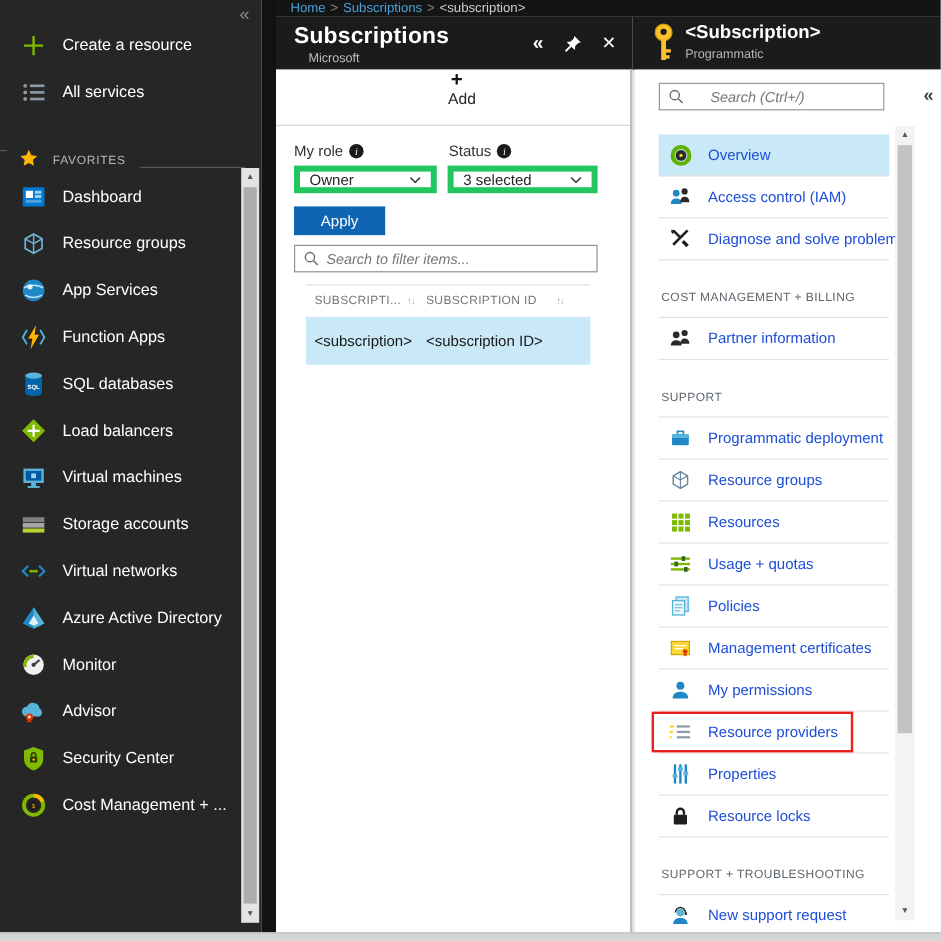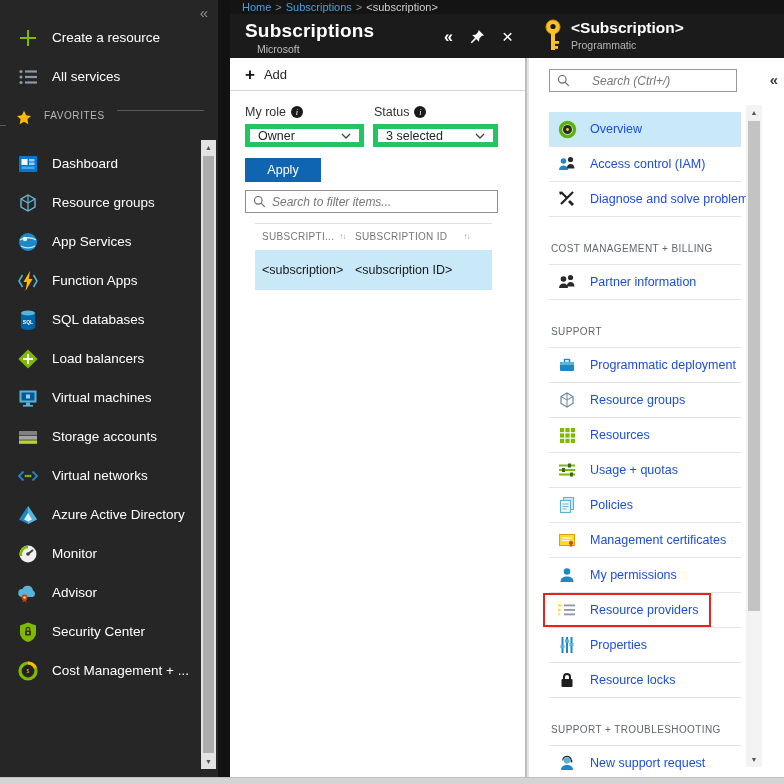--- a/index.html
+++ b/index.html
@@ -7,21 +7,21 @@
   body { font-family:"Liberation Sans", sans-serif; background:#e6e6e6; position:relative; }
   svg { display:block; }
 
   
   .sidebar { position:absolute; left:0; top:0; width:218px; height:777px; background:#262626; }
   .sb-collapse { position:absolute; top:4px; right:10px; color:#8f8f8f; font-size:15px; cursor:pointer; }
   .sb-collapse::before { content:"\00AB"; }
   .side-top { padding-top:18px; }
   .side-item { display:flex; align-items:center; height:39px; padding-left:16px; color:#ffffff; font-size:13.5px; cursor:pointer; }
   .side-item .ic { width:24px; height:24px; margin-right:12px; flex:0 0 24px; display:flex; align-items:center; justify-content:center; }
-  .fav-row { display:flex; align-items:flex-start; height:30px; margin-top:14px; margin-bottom:4px; position:relative; padding-left:16px; }
+  .fav-row { display:flex; align-items:flex-end; height:30px; margin-top:14px; margin-bottom:4px; position:relative; padding-left:16px; }
   .fav-row .line-l { width:6px; height:1px; background:#5a5a5a; position:absolute; left:0; top:15px; }
   .fav-row .line-r { flex:1; height:1px; background:#5a5a5a; margin:0 14px 0 12px; }
   .fav-label { color:#b7b7b7; font-size:10px; letter-spacing:0.6px; margin-left:12px; }
   .side-list { }
   
   .sb-scroll { position:absolute; right:2px; top:140px; bottom:8px; width:15px; background:#e3e3e3; display:flex; flex-direction:column; align-items:center; }
   .scroll-up::before { content:"\25B2"; font-size:7px; color:#555; }
   .scroll-dn::before { content:"\25BC"; font-size:7px; color:#555; }
   .sb-scroll .btn, .rp-scroll .btn { height:15px; display:flex; align-items:center; justify-content:center; width:100%; cursor:pointer; }
   .sb-thumb { width:11px; background:#adadad; flex:1; margin:1px 0; cursor:grab; }
@@ -38,21 +38,21 @@
   
   .mid-header { position:absolute; left:230px; top:14px; width:297px; height:44px; background:#1b1b1b; padding:6px 0 0 15px; }
   .mid-title { color:#ffffff; font-size:19px; font-weight:600; letter-spacing:0.2px; }
   .mid-sub { color:#bdbdbd; font-size:10.5px; margin-top:1px;padding-left:12px; }
   .hdr-icons { position:absolute; right:14px; top:13px; display:flex; gap:17px; align-items:center; }
   .hi { color:#fff; font-size:16px; cursor:pointer; line-height:1; }
   .hi-collapse::before { content:"\00AB"; font-weight:bold; }
   .hi-close::before { content:"\00D7"; font-size:19px; }
 
   .mid-panel { position:absolute; left:230px; top:58px; width:297px; height:719px; background:#ffffff; border-right:2px solid #bcbcbc; }
-  .add-row { height:33px; display:flex; align-items:center; padding-left:15px; border-bottom:1px solid #d7d7d7; cursor:pointer; }
+  .add-row { height:47px; display:flex; align-items:center; padding-left:15px; border-bottom:1px solid #d7d7d7; cursor:pointer;flex-direction:column; }
   .add-plus { font-size:17px; font-weight:bold; color:#111; margin-right:9px; line-height:1; }
   .add-plus::before { content:"+"; }
   .add-label { font-size:13px; color:#262626; }
 
   .filters { padding:14px 27px 0 15px; }
   .flabels { display:flex; }
   .flabel { font-size:12.5px; color:#333; display:flex; align-items:center; gap:5px; }
   .flabel:first-child { width:129px; }
   .info-dot { width:12px; height:12px; border-radius:50%; background:#1a1a1a; color:#fff; font-size:8.5px; font-style:italic; font-family:"Liberation Serif",serif; display:inline-flex; align-items:center; justify-content:center; }
   .info-dot::before { content:"i"; }

